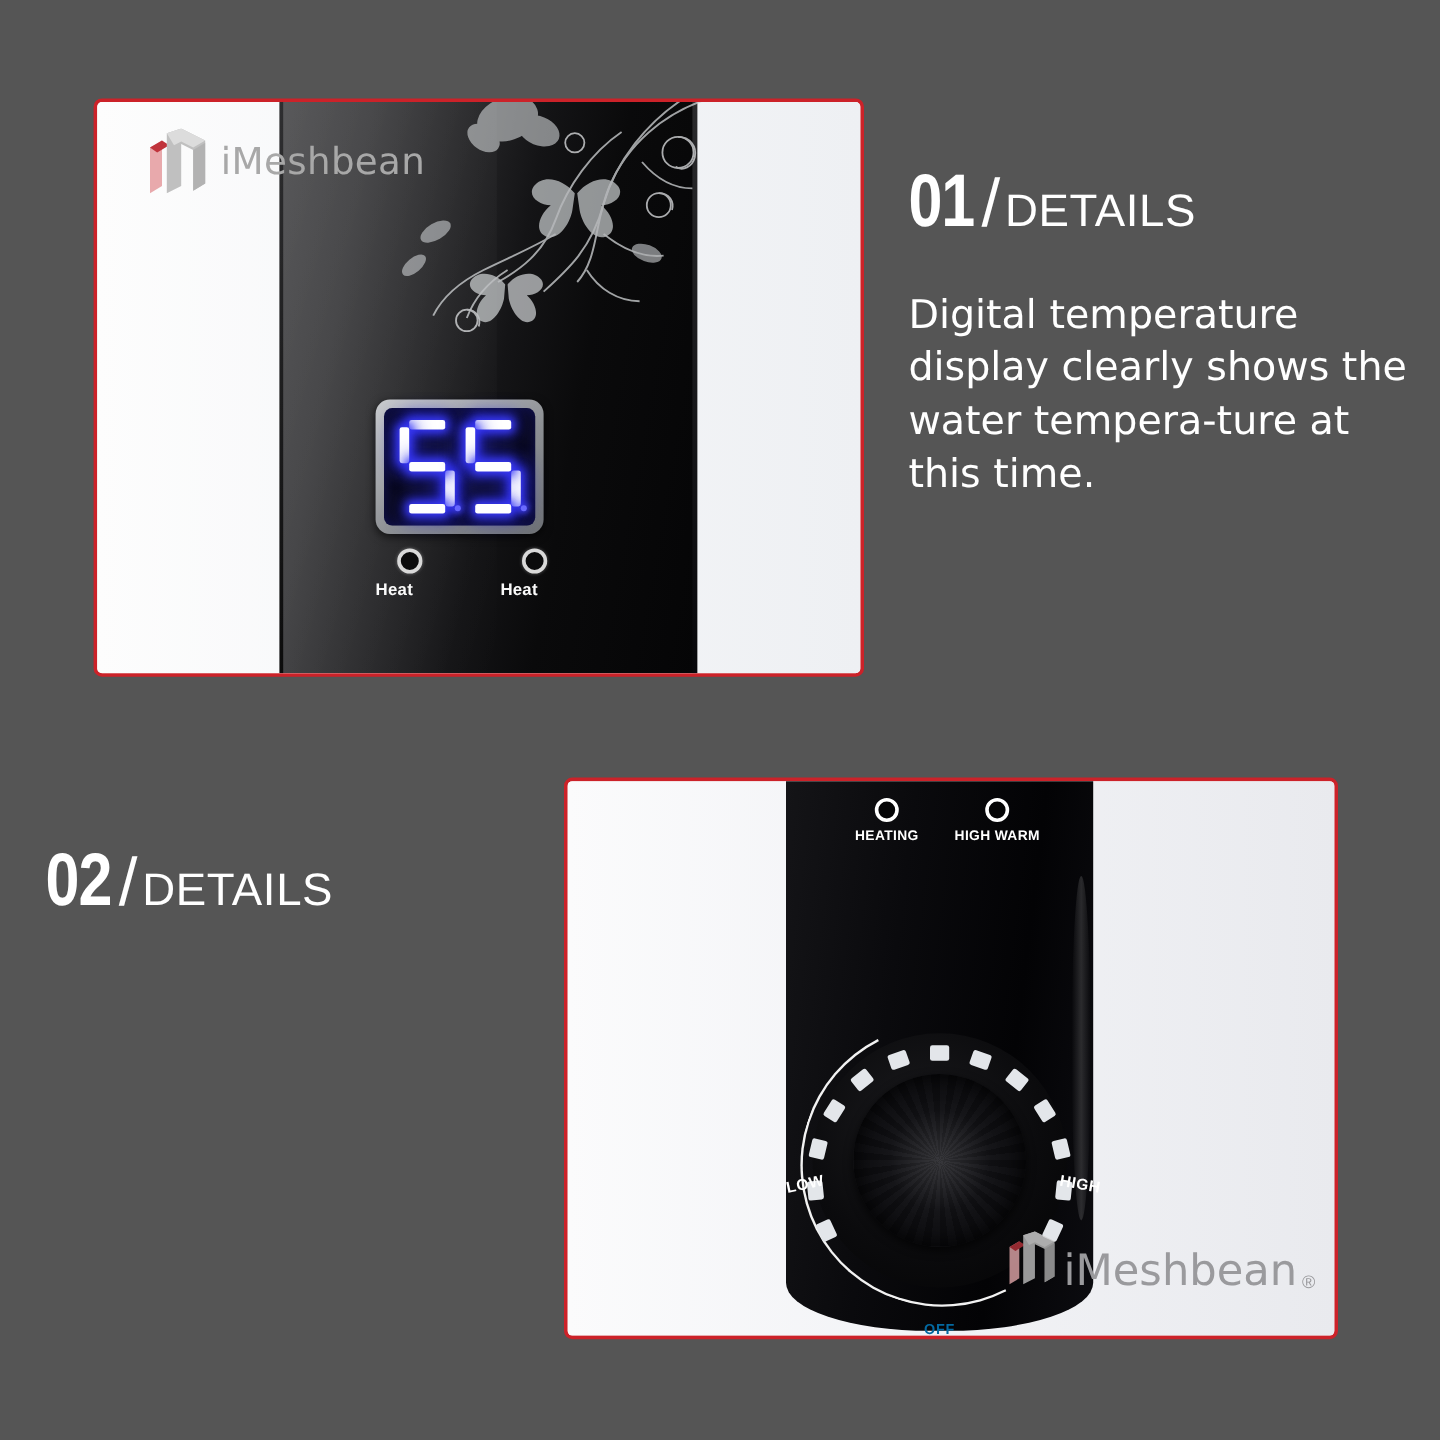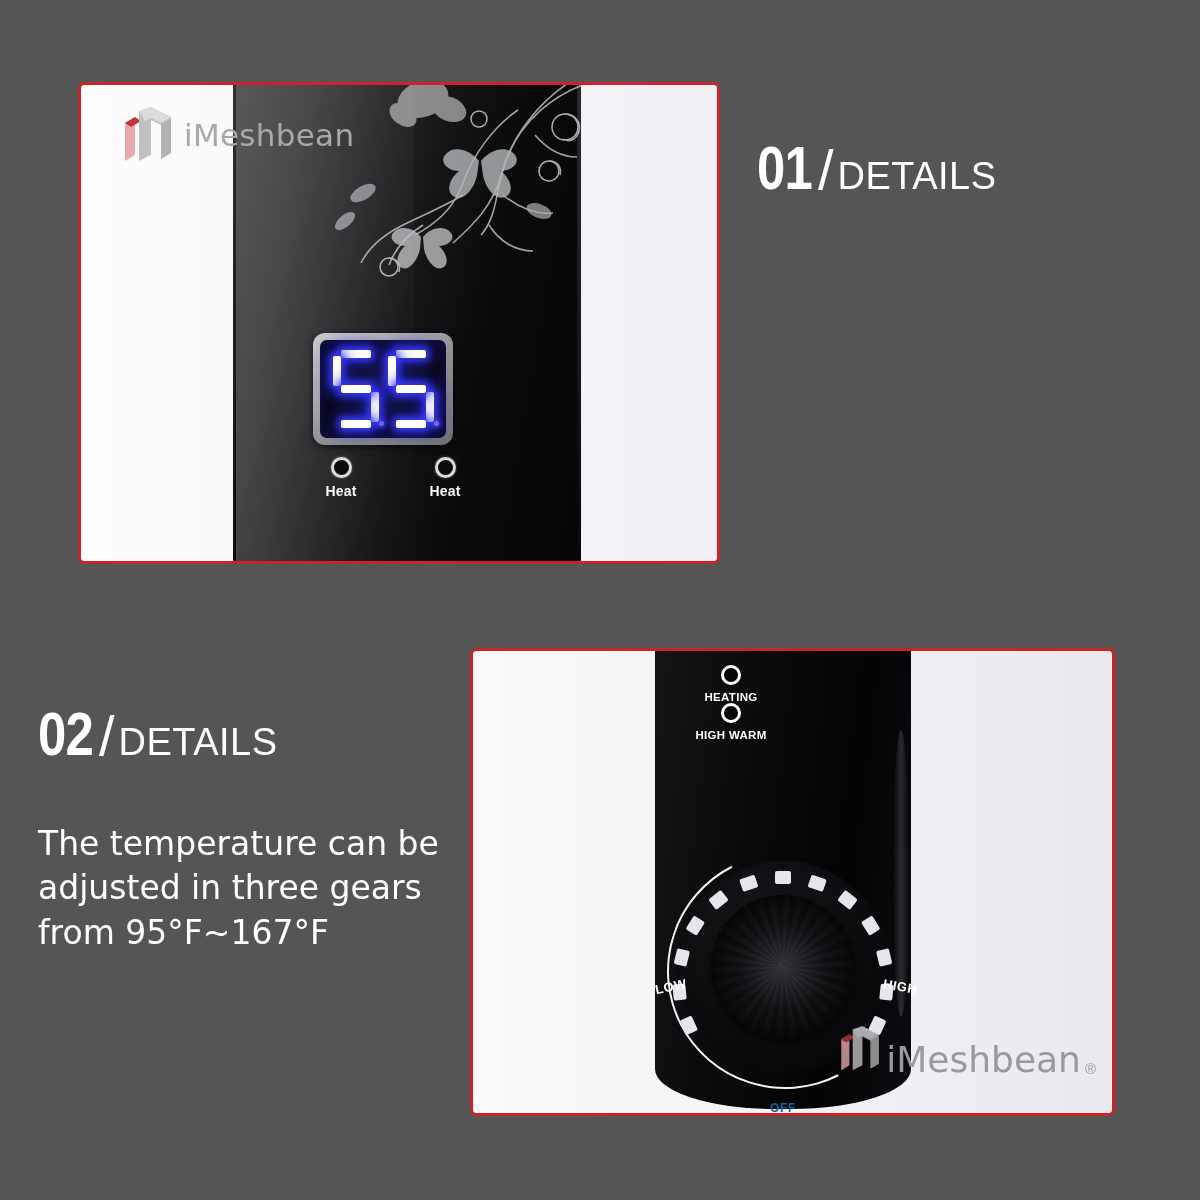--- a/index.html
+++ b/index.html
@@ -131,21 +131,21 @@
 
   
   #indicator-row-top {
     position: absolute;
     left: 232px;
     top: 372px;
     width: 160px;
     display: flex;
     justify-content: space-between;
   }
-  .ind-unit { text-align: center; width: 56px; }
+  .ind-unit { text-align: left; width: 56px; }
   .ind-ring {
     width: 15px; height: 15px;
     margin: 0 auto 5px;
     border-radius: 50%;
     border: 3px solid #d9d9d9;
     background: #0b0b0c;
     box-shadow: 0 0 3px rgba(255,255,255,.35);
   }
   .ind-label {
     color: #fafafa;
@@ -199,21 +199,20 @@
     border-radius: 50%;
   }
   #indicator-row-bottom {
     position: absolute;
     left: 212px;
     top: 14px;
     width: 200px;
     display: flex;
     justify-content: center;
     z-index: 3;
-    flex-direction: column;
   }
   .ind2-unit { text-align: center; width: 92px; }
   .ind2-ring {
     width: 14px; height: 14px;
     margin: 0 auto 6px;
     border-radius: 50%;
     border: 3px solid #fff;
     background: #050506;
   }
   .ind2-label {
@@ -456,29 +455,29 @@
     </div>
   </div>
 </div>
 
 <div class="text-block" id="text-01">
   <div class="headline">
     <span class="hl-num">01</span>
     <span class="hl-slash">/</span>
     <span class="hl-word">DETAILS</span>
   </div>
+  <div class="body-copy">Digital temperature display clearly shows the water tempera-ture at this time.</div>
 </div>
 
 <div class="text-block" id="text-02">
   <div class="headline">
     <span class="hl-num">02</span>
     <span class="hl-slash">/</span>
     <span class="hl-word">DETAILS</span>
   </div>
-  <div class="body-copy">The temperature can be adjusted in three gears from 95°F~167°F</div>
 </div>
 
 <div class="photo-frame" id="photo-bottom">
   <div class="heater2-body"></div>
   <div class="heater2-black">
     <div class="heater2-sheen"></div>
   </div>
 
   <div id="indicator-row-bottom">
     <div class="ind2-unit">

